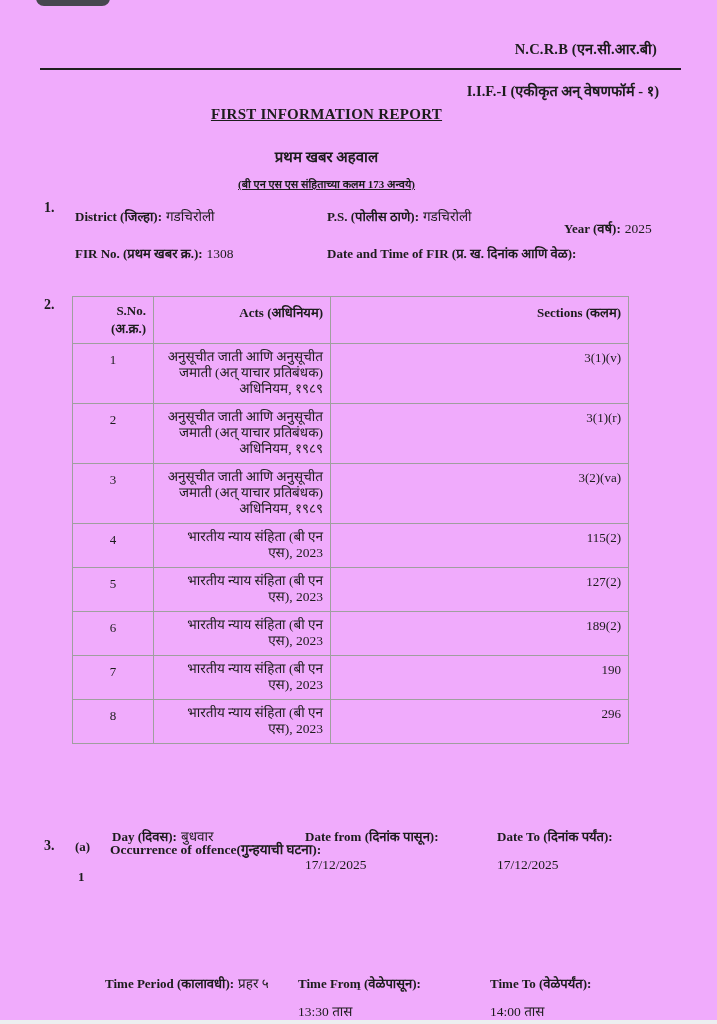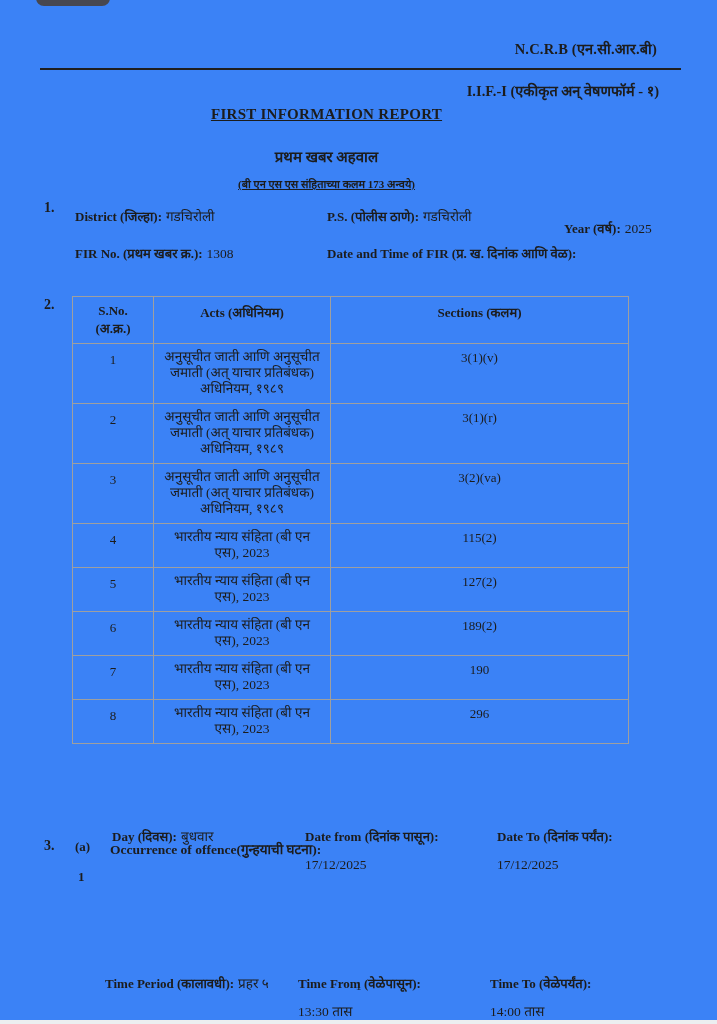--- a/index.html
+++ b/index.html
@@ -4,21 +4,21 @@
 <style>
   * { margin: 0; padding: 0; box-sizing: border-box; }
   html, body { width: 717px; height: 1024px; }
   body {
     font-family: "Liberation Serif", "DejaVu Serif", serif;
     background: #ffffff;
     color: #1c1c1c;
     position: relative;
     overflow: hidden;
   }
-  .page { position: absolute; inset: 0; background: #3b82f6; text-decoration: underline; }
+  .page { position: absolute; inset: 0; background: #f0abfc; text-decoration: underline; }
 
   
   .pill {
     position: absolute; left: 36px; top: -10px;
     width: 74px; height: 16px; border-radius: 8px;
     background: #47474f;
   }
 
   
   .org-line {
@@ -47,21 +47,21 @@
   
   .acts-table {
     position: absolute; left: 72px; top: 296px; width: 556px;
     border-collapse: collapse; table-layout: fixed;
     font-size: 13.5px;
   }
   .acts-table th, .acts-table td {
     border: 1px solid #9f9f9f;
     padding: 4px 7px;
     vertical-align: top;
-    text-align: center;
+    text-align: right;
   }
   .acts-table th { font-weight: bold; font-size: 13px; padding: 6px 7px; }
   .acts-table col.c0 { width: 81px; }
   .acts-table col.c1 { width: 177px; }
   .acts-table col.c2 { width: 298px; }
   .acts-table td.c0 { text-align: center; font-size: 13px; padding-top: 8px; }
   .acts-table td.c1 { line-height: 16px; padding-top: 5px; padding-bottom: 6px; }
   .acts-table td.c2 { font-size: 13px; padding-top: 6px; }
 
   

